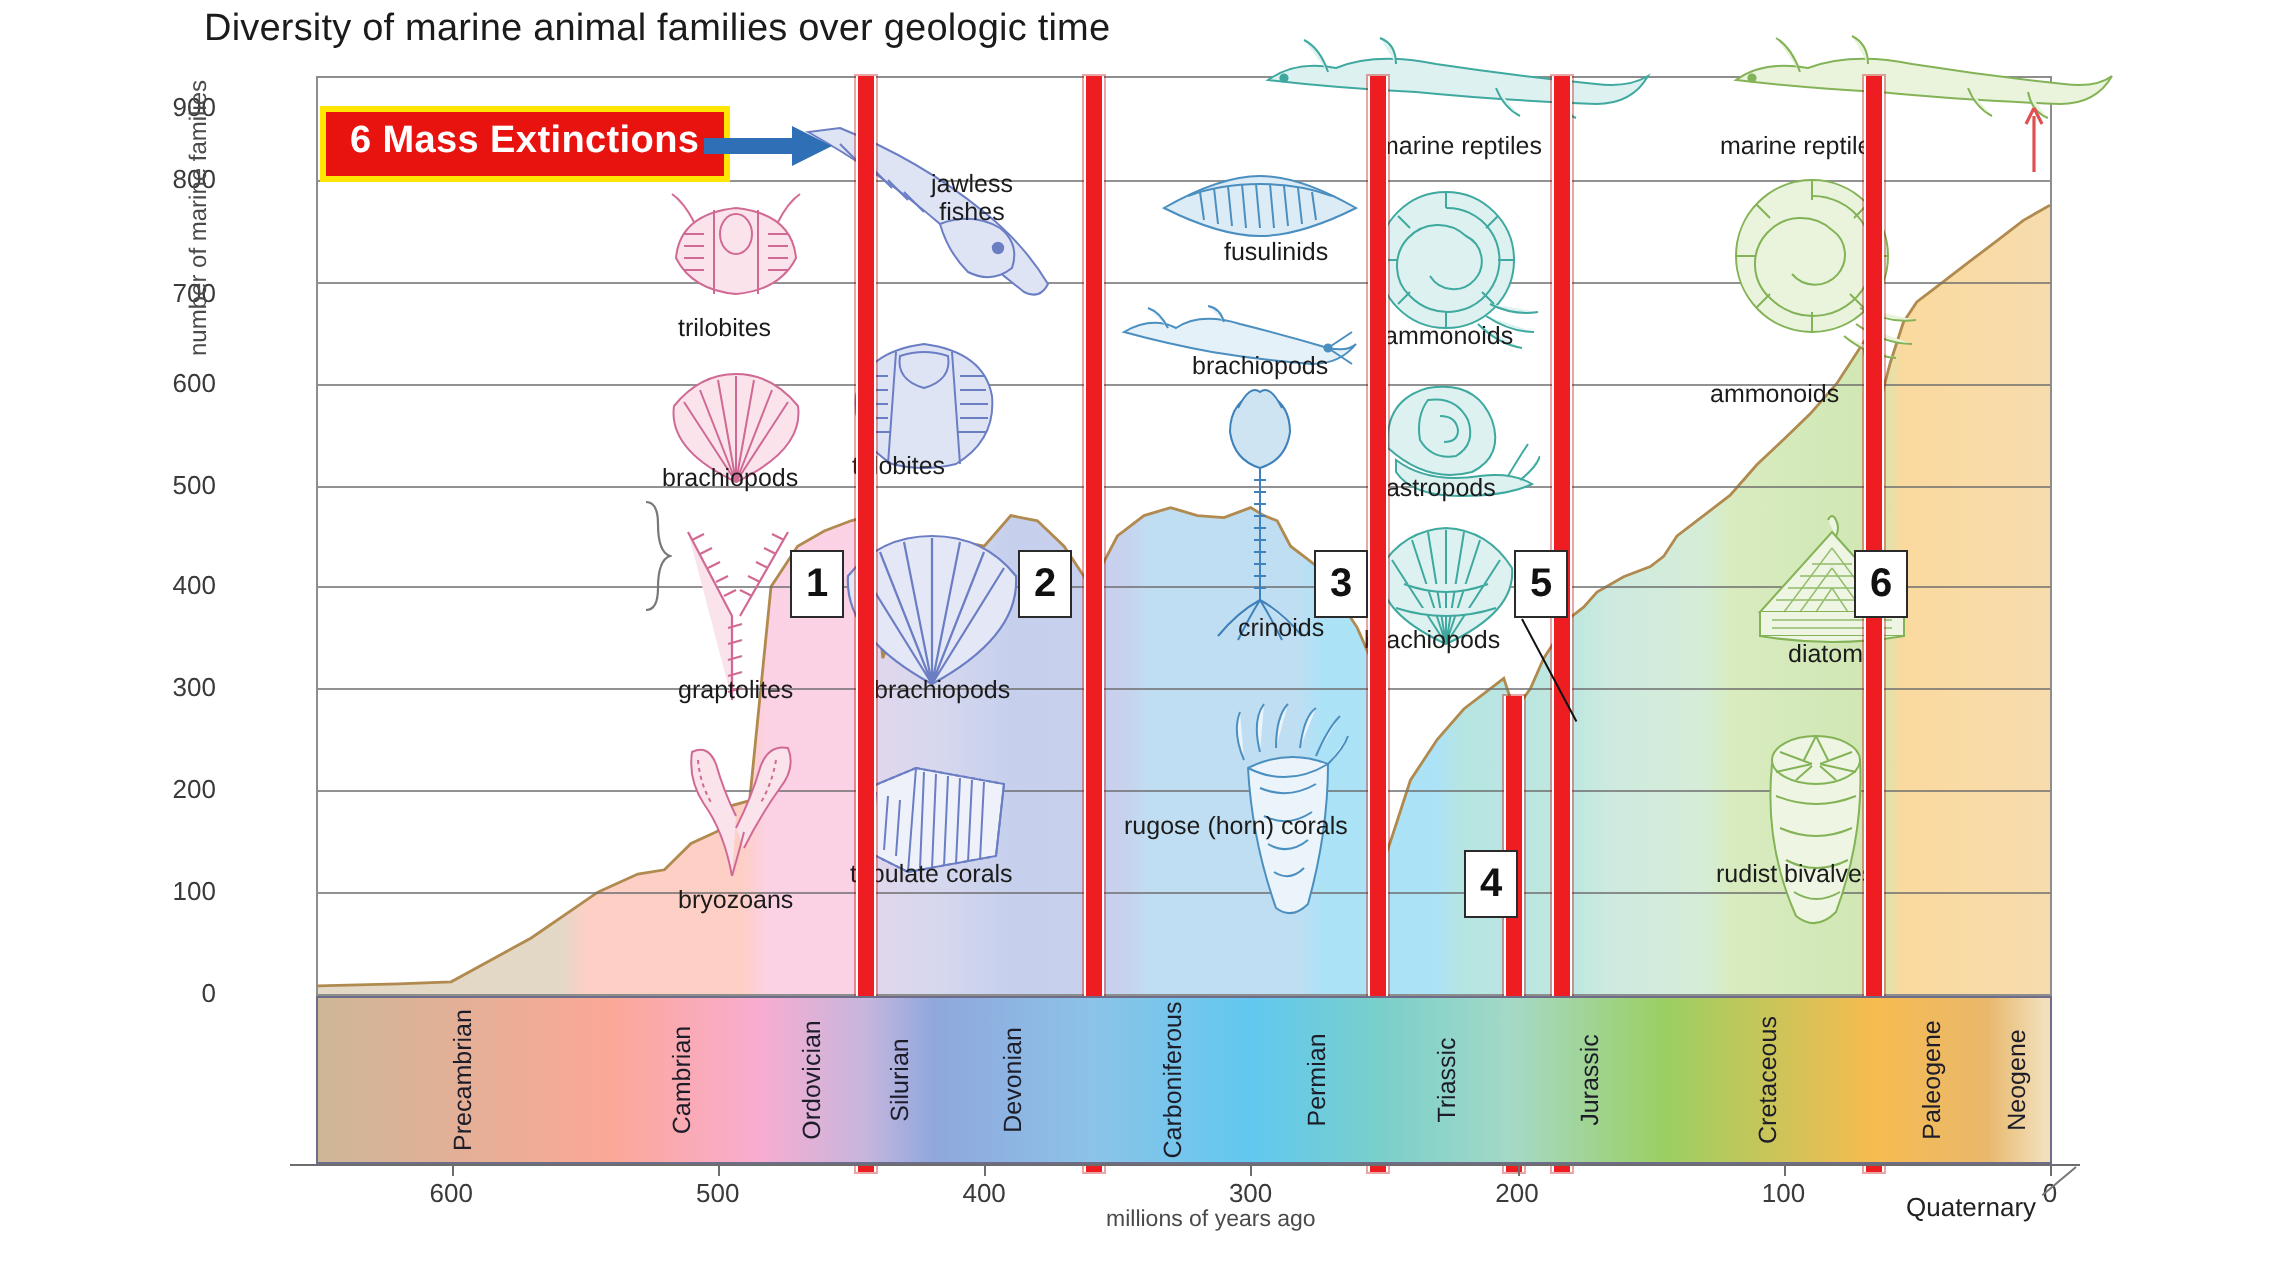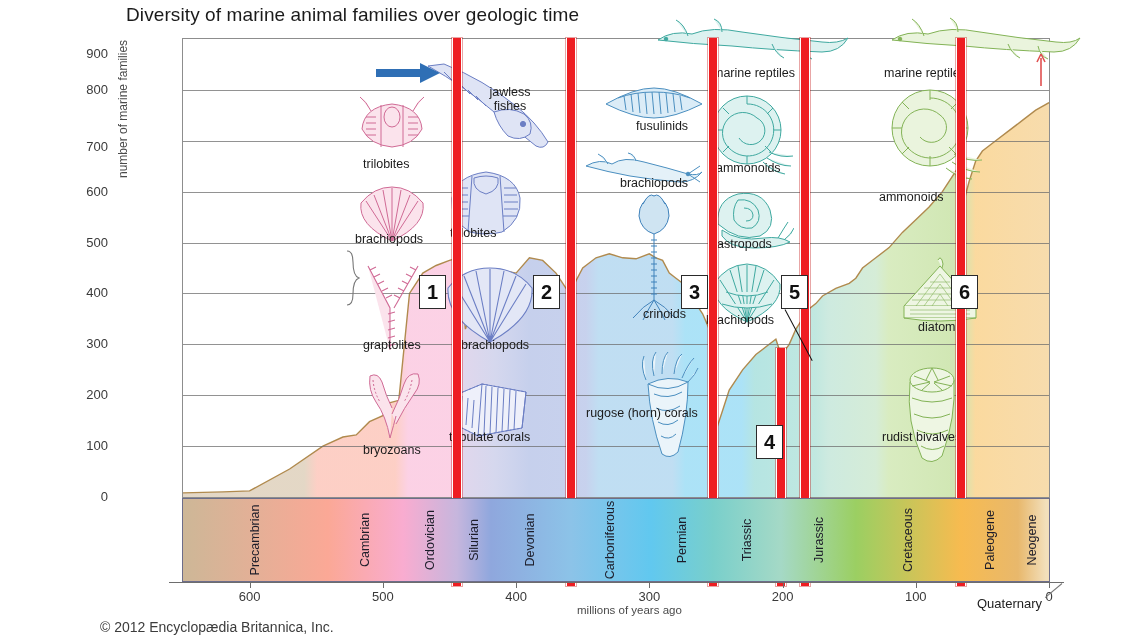--- a/index.html
+++ b/index.html
@@ -3,21 +3,21 @@
 <meta charset="utf-8">
 <style>
   html,body{margin:0;padding:0;}
   body{
     width:1140px;height:641px;
     background:#ffffff;
     font-family:"Liberation Sans", sans-serif;
     overflow:hidden;
     position:relative;
   }
-  #root{position:absolute;inset:0;margin-left:24px;}
+  #root{position:absolute;inset:0;}
 
   .chart-title{
     position:absolute;left:102px;top:4px;
     font-size:19px;color:#1b1b1b;letter-spacing:.1px;
   }
 
   
   .plot{
     position:absolute;
     left:158px;top:38px;width:868px;height:460px;
@@ -496,29 +496,29 @@
       <div class="xtlabel" style="left: 625.308px;">300</div>
       <div class="xtick" style="left: 758.538px;"></div>
       <div class="xtlabel" style="left: 758.538px;">200</div>
       <div class="xtick" style="left: 891.769px;"></div>
       <div class="xtlabel" style="left: 891.769px;">100</div>
       <div class="xtick" style="left: 1025px;"></div>
       <div class="xtlabel" style="left: 1025px;">0</div>
     </div>
   <div class="xlabel">millions of years ago</div>
 
+  <div class="badge">6 Mass Extinctions</div>
   <svg class="arrow" viewBox="0 0 66 22">
     <path d="M0 7 L44 7 L44 1 L64 11 L44 21 L44 15 L0 15Z" fill="#2f6fb5"></path>
   </svg>
 
   <svg class="brace" viewBox="0 0 14 56">
     <path d="M1 1 Q7 1 7 12 Q7 26 13 28 Q7 30 7 44 Q7 55 1 55" fill="none" stroke="#777" stroke-width="1.1"></path>
   </svg>
 
   <svg class="uparrow" viewBox="0 0 10 34">
     <path d="M5 34 L5 6 M5 2 L1 10 M5 2 L9 10" stroke="#e05050" stroke-width="1.6" fill="none"></path>
   </svg>
 
-  <div class="copyright">© 2012 Encyclopædia Britannica, Inc.</div>
 
 <div style="position: absolute; top: 596px; left: 953px; font-size: 13px; color: rgb(34, 34, 34);">Quaternary</div>
     <div style="position: absolute; left: 1016px; top: 583px; width: 22px; height: 1px; background: rgb(119, 119, 119); transform: rotate(-40deg); transform-origin: right center;"></div>
   </div>
 
 </body></html>

